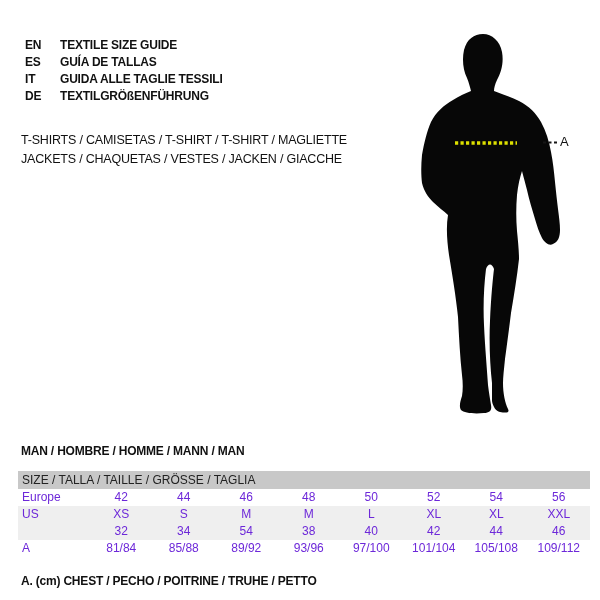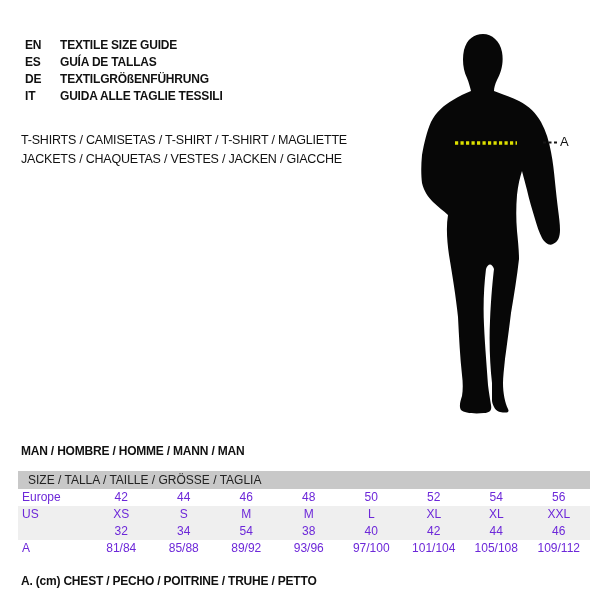--- a/index.html
+++ b/index.html
@@ -13,21 +13,21 @@
   .lang-code{width:35px;}
   
   .cats{position:absolute;left:21px;top:106px;font-size:12.5px;font-weight:400;letter-spacing:-0.2px;line-height:18.5px;}
   
   .figure-svg{position:absolute;left:415px;top:2px;width:160px;height:392px;}
   .measure-a{position:absolute;left:560px;top:109px;font-size:13px;font-weight:400;letter-spacing:0;}
   
   .man-title{position:absolute;left:21px;top:419px;font-size:12px;font-weight:700;letter-spacing:-0.2px;}
   
   .size-table{position:absolute;left:18px;top:446px;width:572px;font-size:12px;}
-  .size-table-head{height:18px;line-height:18px;background:var(--header-bg,#c8c8c8);padding-left:10px;color:#222;}
+  .size-table-head{height:18px;line-height:18px;background:var(--header-bg,#c8c8c8);padding-left:4px;color:#222;}
   .trow{display:flex;height:17px;line-height:17px;color:#6d28d9;}
   .trow.shaded{background:var(--alt-row-bg,#efefef);}
   .tlabel{width:72px;padding-left:4px;box-sizing:border-box;text-align:left;}
   .tcell{flex:1;text-align:center;}
   
   .footnote{position:absolute;left:21px;top:549px;font-size:12px;font-weight:700;letter-spacing:-0.2px;}
 </style>
 </head>
 <body>
 
@@ -36,26 +36,26 @@
   <div class="langs">
       <div class="lang-row">
         <span class="lang-code">EN</span>
         <span>TEXTILE SIZE GUIDE</span>
       </div>
       <div class="lang-row">
         <span class="lang-code">ES</span>
         <span>GUÍA DE TALLAS</span>
       </div>
       <div class="lang-row">
+        <span class="lang-code">IT</span>
+        <span>GUIDA ALLE TAGLIE TESSILI</span>
+      </div>
+      <div class="lang-row">
         <span class="lang-code">DE</span>
         <span>TEXTILGRÖßENFÜHRUNG</span>
-      </div>
-      <div class="lang-row">
-        <span class="lang-code">IT</span>
-        <span>GUIDA ALLE TAGLIE TESSILI</span>
       </div>
     </div>
 
   <div class="cats">
     <div>T-SHIRTS / CAMISETAS / T-SHIRT / T-SHIRT / MAGLIETTE</div>
     <div>JACKETS / CHAQUETAS / VESTES / JACKEN / GIACCHE</div>
   </div>
 
   <svg class="figure-svg" viewBox="415 2 160 392" xmlns="http://www.w3.org/2000/svg" aria-hidden="true">
     <path id="sil-path" fill="#070707" d="

